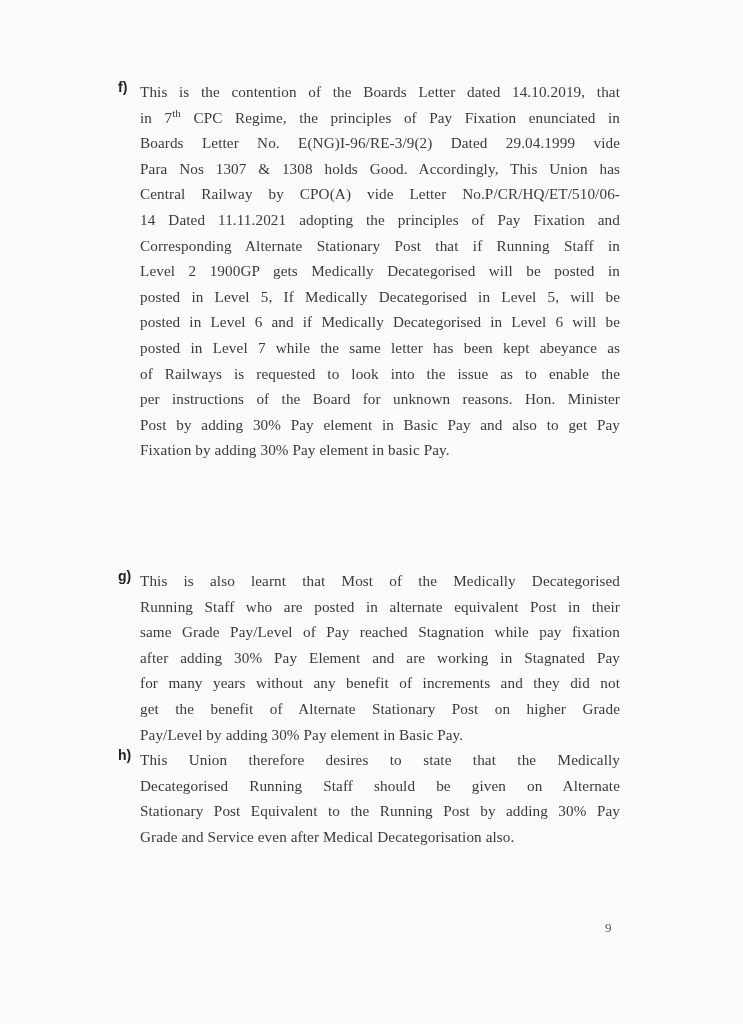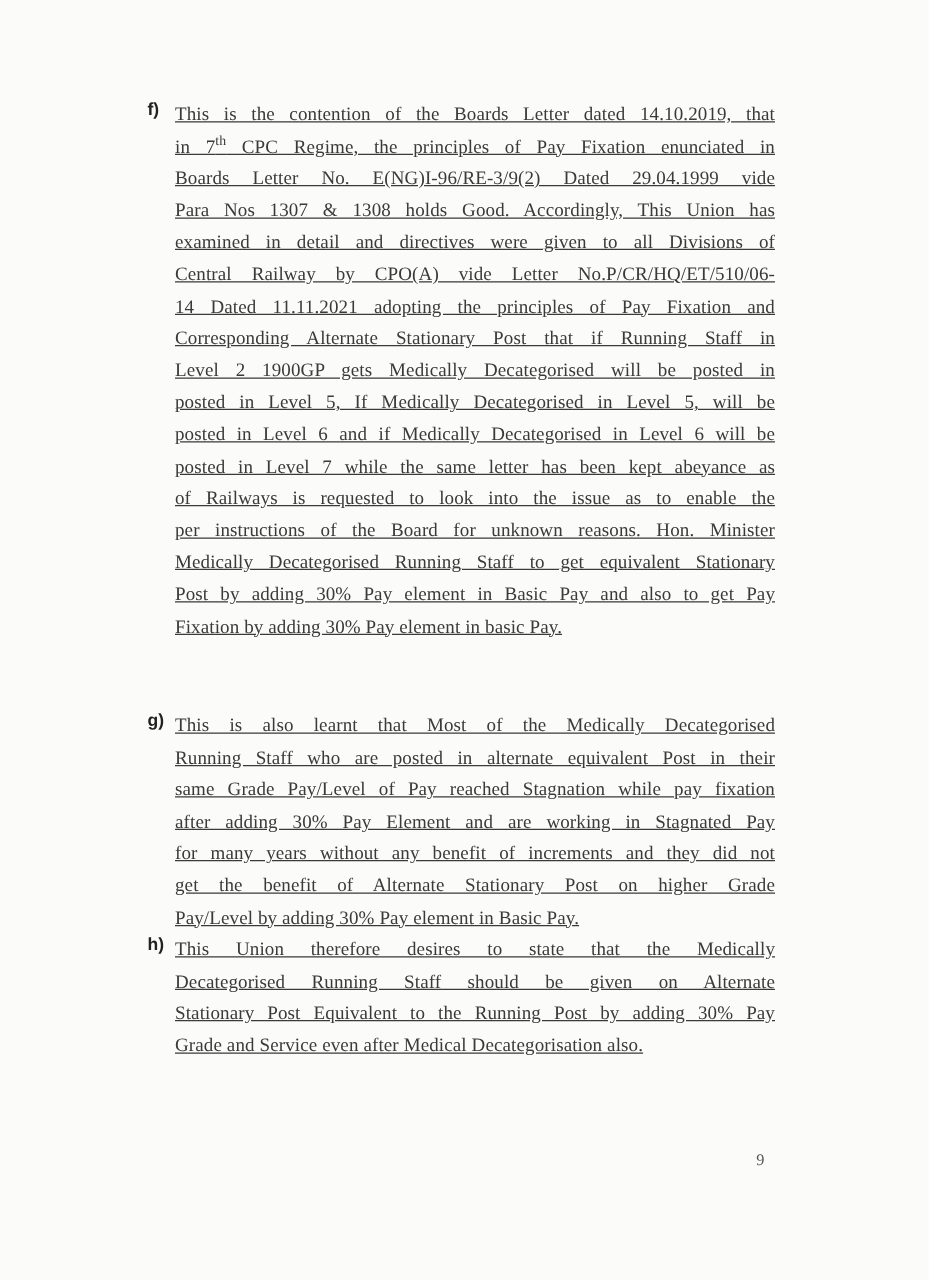--- a/index.html
+++ b/index.html
@@ -16,52 +16,49 @@
     position: absolute; left: 0; top: 0;
     font-family: "Liberation Sans", "DejaVu Sans", sans-serif;
     font-weight: bold; font-size: 14px; color: #222;
   }
   .lines { position: absolute; left: 22px; width: 480px; }
   .line {
     height: 25.6px; line-height: 25.6px;
     font-size: 15.2px; white-space: nowrap;
     text-align: justify; text-align-last: justify;
     letter-spacing: 0.1px;
-    text-decoration: underline;
   }
   .line.last { text-align-last: left; }
   .line sup { font-size: 11px; vertical-align: 6px; line-height: 0; }
   .page-number {
     position: absolute; left: 605px; top: 920px;
     font-size: 13px; color: #555;
   }
 </style>
 </head>
 <body>
 
 <div class="page">
 
   <div class="item" id="para-f" style="top:79px;">
     <span class="label">f)</span>
     <div class="lines">
         <div class="line">This is the contention of the Boards Letter dated 14.10.2019, that</div>
         <div class="line">in 7<sup>th</sup> CPC Regime, the principles of Pay Fixation enunciated in</div>
         <div class="line">Boards Letter No. E(NG)I-96/RE-3/9(2) Dated 29.04.1999 vide</div>
         <div class="line">Para Nos 1307 &amp; 1308 holds Good. Accordingly, This Union has</div>
-        <div class="line">examined in detail and directives were given to all Divisions of</div>
         <div class="line">Central Railway  by CPO(A) vide Letter No.P/CR/HQ/ET/510/06-</div>
         <div class="line">14 Dated 11.11.2021 adopting the principles of Pay Fixation and</div>
         <div class="line">Corresponding Alternate Stationary Post that if Running Staff in</div>
         <div class="line">Level 2 1900GP  gets Medically Decategorised will be  posted in</div>
         <div class="line">posted in Level 5, If Medically Decategorised in Level 5, will be</div>
         <div class="line">posted in Level 6 and if Medically Decategorised in Level 6 will be</div>
         <div class="line">posted in Level 7 while the same letter has been kept abeyance as</div>
         <div class="line">of Railways is requested to look into the issue as to enable the</div>
         <div class="line">per instructions of the Board for unknown reasons. Hon. Minister</div>
-        <div class="line">Medically Decategorised Running Staff to get equivalent Stationary</div>
         <div class="line">Post by adding 30% Pay element in Basic Pay and also to get Pay</div>
         <div class="line last">Fixation by adding 30% Pay element in basic Pay.</div>
       </div>
   </div>
 
   <div class="item" id="para-g" style="top:568px;">
     <span class="label">g)</span>
     <div class="lines">
         <div class="line">This is also learnt that Most of the Medically Decategorised</div>
         <div class="line">Running Staff who are posted in alternate equivalent Post in their</div>

